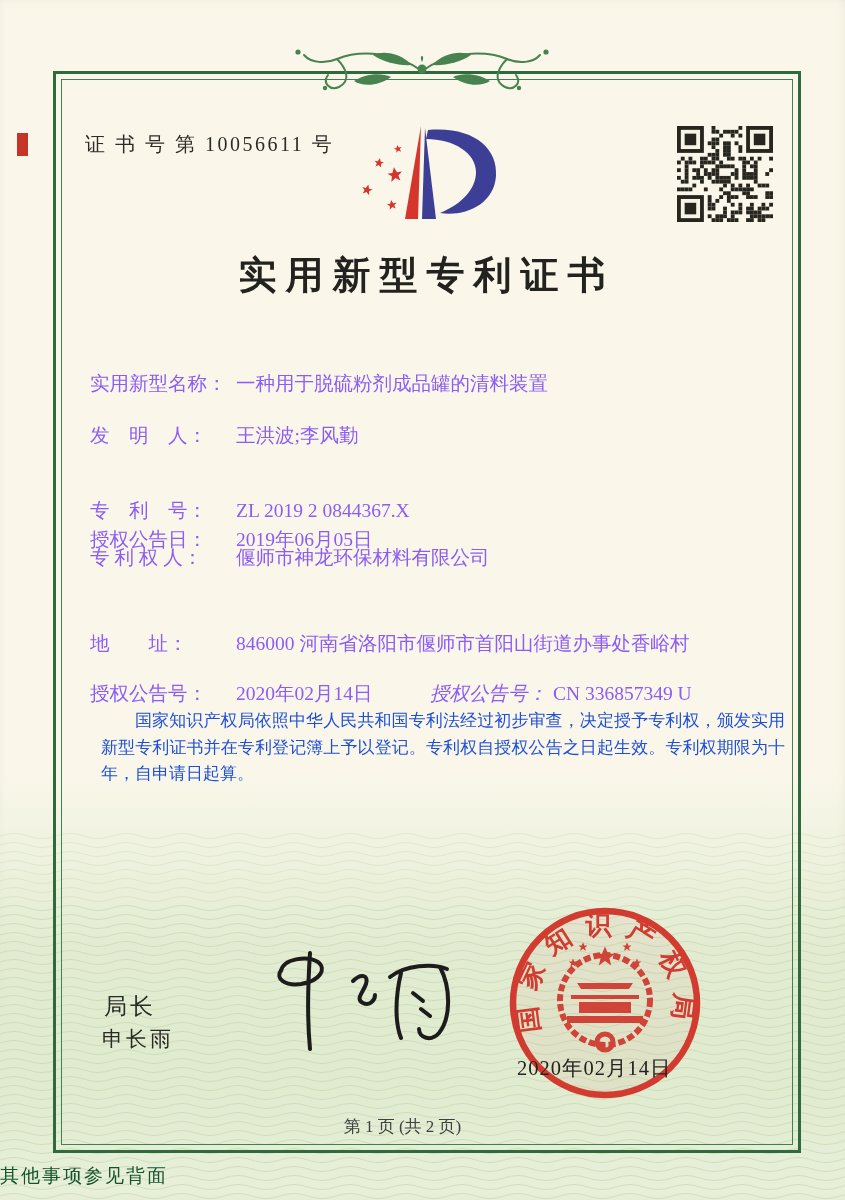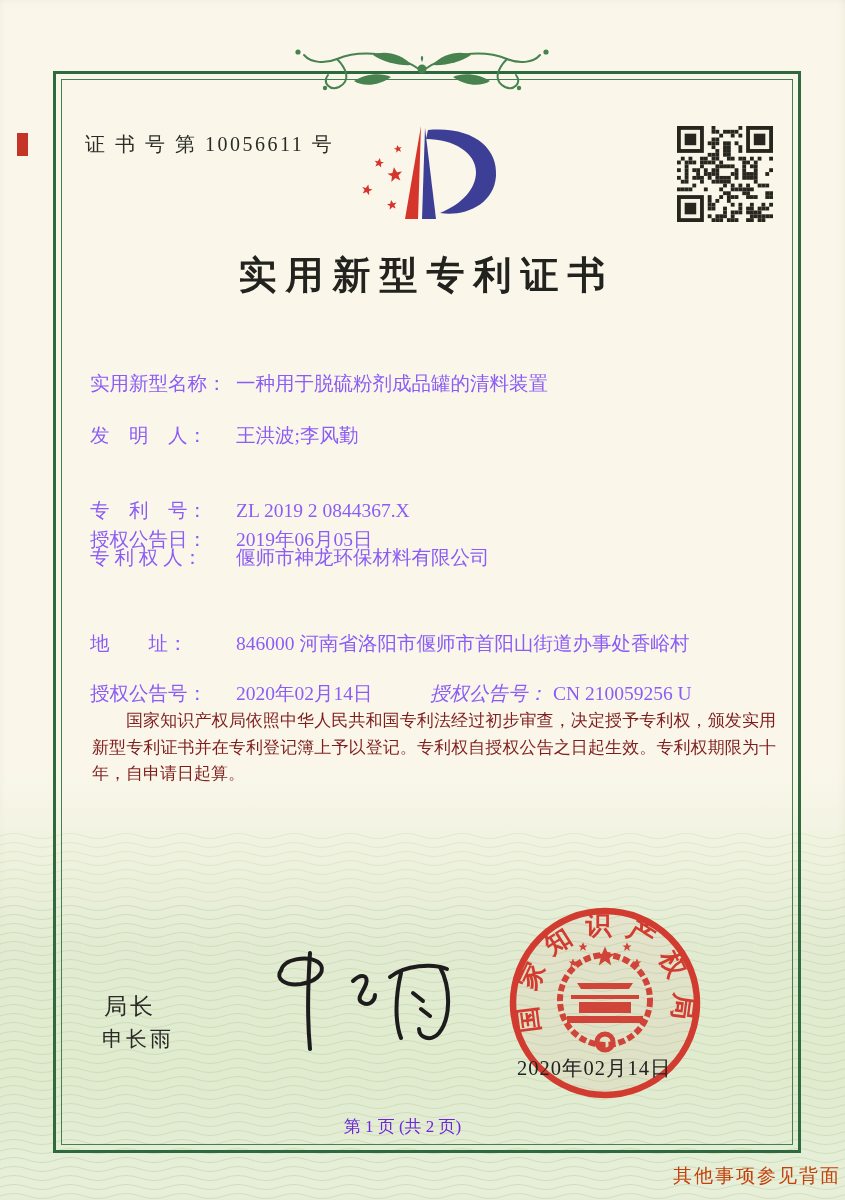--- a/index.html
+++ b/index.html
@@ -28,32 +28,32 @@
   .cert-no { left:85px; top:131px; font-size:20px; letter-spacing:2.5px; color:#2c2c27; }
   .logo { left:335px; top:116px; width:175px; height:135px; }
   .qr { left:677px; top:126px; width:96px; height:96px; }
   .title { left:0; right:0; top:250px; text-align:center; font-size:38px;
     font-weight:700; letter-spacing:9px; color:#22221f; }
   .field-row { position:absolute; left:90px; width:700px; font-size:19.5px; color:#8b5cf6; }
   .f-label { display:inline-block; min-width:140px; }
   .f-value { margin-left:6px; }
   .grant2 { position:absolute; left:340px; top:0; }
   .grant2 .f-label { min-width:0;font-style:italic; }
-  .body-text { left:92px; top:708px; width:684px; font-size:17px; line-height:26.5px;
-    color:#7f1d1d; text-align:justify; }
+  .body-text { left:101px; top:708px; width:684px; font-size:17px; line-height:26.5px;
+    color:#1d4ed8; text-align:justify; }
   .body-text p { margin:0; text-indent:2em; word-break:break-all; }
   .body-text p + p { margin-top:4px; }
   .officer-title { left:104px; top:991px; font-size:23px; color:#2a2a26; letter-spacing:3px; }
   .officer-name  { left:102px; top:1025px; font-size:21px; color:#2a2a26; letter-spacing:3px; }
   .signature { left:225px; top:943px; width:235px; height:115px; }
   .seal { left:505px; top:903px; width:200px; height:200px; }
   .seal-date { left:517px; top:1054px; font-size:20.5px; letter-spacing:1px; color:#222; }
-  .page-info { left:0; right:48px; top:1115px; text-align:center; font-size:17px; color:#6d28d9; }
-  .back-note { left:0; right:12px; top:1163px; text-align:right; font-size:19px;
-    letter-spacing:2px; color:#c2410c; }
+  .page-info { left:0; right:48px; top:1115px; text-align:center; font-size:17px; color:#404040; }
+  .back-note { left:0; right:12px; top:1163px; text-align:left; font-size:19px;
+    letter-spacing:2px; color:#14532d; }
 </style>
 </head>
 <body>
 
 <div class="page">
 
   <div class="tint"></div>
   <svg class="waves" id="waves-svg" width="845" height="1200" viewBox="0 0 845 1200">
       <path d="M0 836 q14 -5 28 0 q14 5 28 0 q14 -5 28 0 q14 5 28 0 q14 -5 28 0 q14 5 28 0 q14 -5 28 0 q14 5 28 0 q14 -5 28 0 q14 5 28 0 q14 -5 28 0 q14 5 28 0 q14 -5 28 0 q14 5 28 0 q14 -5 28 0 q14 5 28 0 q14 -5 28 0 q14 5 28 0 q14 -5 28 0 q14 5 28 0 q14 -5 28 0 q14 5 28 0 q14 -5 28 0 q14 5 28 0 q14 -5 28 0 q14 5 28 0 q14 -5 28 0 q14 5 28 0 q14 -5 28 0 q14 5 28 0 q14 -5 28 0 q14 5 28 0" fill="none" stroke="#bfd5a8" stroke-width="1" opacity="0.35"></path>
       <path d="M0 845 q14 -5 28 0 q14 5 28 0 q14 -5 28 0 q14 5 28 0 q14 -5 28 0 q14 5 28 0 q14 -5 28 0 q14 5 28 0 q14 -5 28 0 q14 5 28 0 q14 -5 28 0 q14 5 28 0 q14 -5 28 0 q14 5 28 0 q14 -5 28 0 q14 5 28 0 q14 -5 28 0 q14 5 28 0 q14 -5 28 0 q14 5 28 0 q14 -5 28 0 q14 5 28 0 q14 -5 28 0 q14 5 28 0 q14 -5 28 0 q14 5 28 0 q14 -5 28 0 q14 5 28 0 q14 -5 28 0 q14 5 28 0 q14 -5 28 0 q14 5 28 0" fill="none" stroke="#bfd5a8" stroke-width="1" opacity="0.35"></path>
@@ -362,21 +362,21 @@
     </div>
     <div class="field-row" style="top:544px">
       <span class="f-label">专 利 权 人：</span><span class="f-value">偃师市神龙环保材料有限公司</span>
     </div>
     <div class="field-row" style="top:630px">
       <span class="f-label">地　　址：</span><span class="f-value">846000 河南省洛阳市偃师市首阳山街道办事处香峪村</span>
     </div>
     <div class="field-row" style="top:680px">
       <span class="f-label">授权公告号：</span><span class="f-value">2020年02月14日</span>
       <span class="grant2">
-        <span class="f-label">授权公告号：</span><span class="f-value">CN 210059256 U</span>
+        <span class="f-label">授权公告号：</span><span class="f-value">CN 336857349 U</span>
       </span>
     </div>
   </div>
 
   <div class="abs body-text">
     <p>国家知识产权局依照中华人民共和国专利法经过初步审查，决定授予专利权，颁发实用新型专利证书并在专利登记簿上予以登记。专利权自授权公告之日起生效。专利权期限为十年，自申请日起算。</p>
   </div>
 
   <div class="abs officer-title">局长</div>
   <div class="abs officer-name">申长雨</div>

